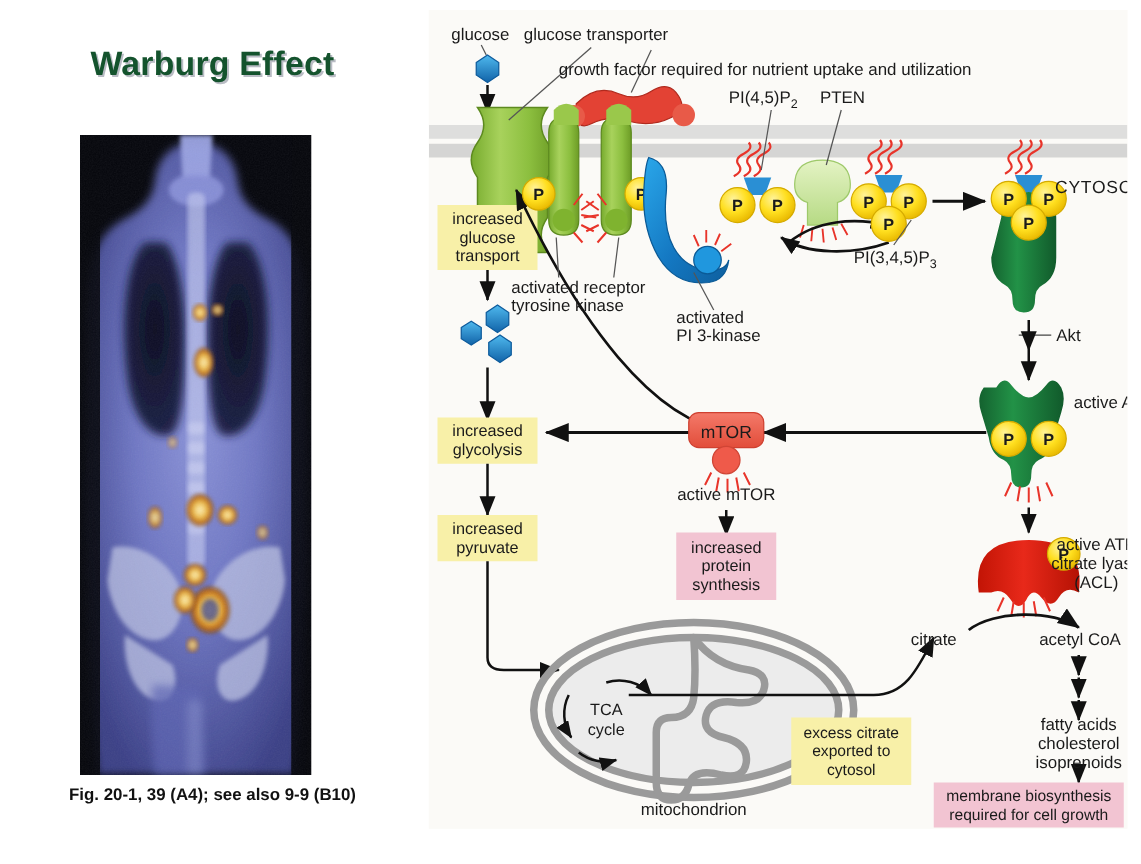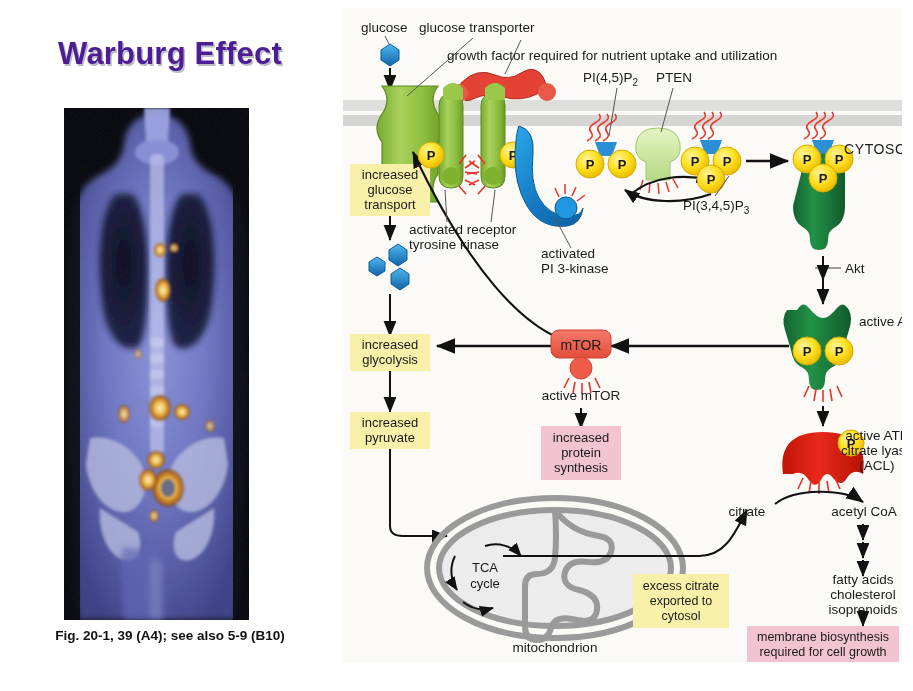--- a/index.html
+++ b/index.html
@@ -3,22 +3,22 @@
 <meta charset="utf-8">
 <style>
   html,body{margin:0;padding:0;background:#ffffff;}
   body{width:913px;height:691px;position:relative;overflow:hidden;
        font-family:"Liberation Sans",sans-serif;color:#000;}
 
   
   #left-panel{position:absolute;left:0;top:0;width:340px;height:691px;}
 
   #slide-title{position:absolute;left:0;top:36px;width:340px;text-align:center;
-      font-family:"Liberation Sans",sans-serif;font-weight:bold;font-size:31px;
-      letter-spacing:.2px;color:#4c1d95;text-shadow:1.5px 1.5px 0 #b9bcc4;}
+      font-family:"Liberation Sans",sans-serif;font-weight:bold;font-size:27px;
+      letter-spacing:.2px;color:#14532d;text-shadow:1.5px 1.5px 0 #b9bcc4;}
 
   #pet-frame{position:absolute;left:64px;top:108px;width:185px;height:512px;
       background:#05060c;overflow:hidden;}
   .petlayer{position:absolute;left:0;top:0;right:0;bottom:0;}
 
   #pet-caption{position:absolute;left:0;top:628px;width:340px;text-align:center;
       font-weight:bold;font-size:13.5px;color:#111;}
 
   
   #diagram{position:absolute;left:343px;top:8px;width:559px;height:655px;
@@ -127,21 +127,21 @@
         <ellipse cx="90" cy="408" rx="5" ry="6" fill="url(#hot)" filter="url(#soft2)" opacity=".85"></ellipse>
         <ellipse cx="74" cy="246" rx="4" ry="5" fill="url(#hot)" filter="url(#soft2)" opacity=".6"></ellipse>
       </g>
 
       <rect x="0" y="0" width="16" height="512" fill="#05060c" opacity=".92"></rect>
       <rect x="169" y="0" width="16" height="512" fill="#05060c" opacity=".92"></rect>
       <rect width="185" height="512" filter="url(#grain)" opacity=".5"></rect>
     </svg>
   </div>
 
-  <div id="pet-caption">Fig. 20-1, 39 (A4); see also 5-9 (B10)</div>
+  <div id="pet-caption">Fig. 20-1, 39 (A4); see also 9-9 (B10)</div>
 </div>
 
 <div id="diagram">
 <svg width="559" height="655" viewBox="0 0 559 655">
   <defs>
     <marker id="ah" markerWidth="9" markerHeight="9" refX="7.5" refY="3.2" orient="auto">
       <path d="M0,0 L8,3.2 L0,6.4 z" fill="#111"></path>
     </marker>
     <marker id="ahs" markerWidth="8" markerHeight="8" refX="6.5" refY="2.8" orient="auto">
       <path d="M0,0 L7,2.8 L0,5.6 z" fill="#111"></path>

